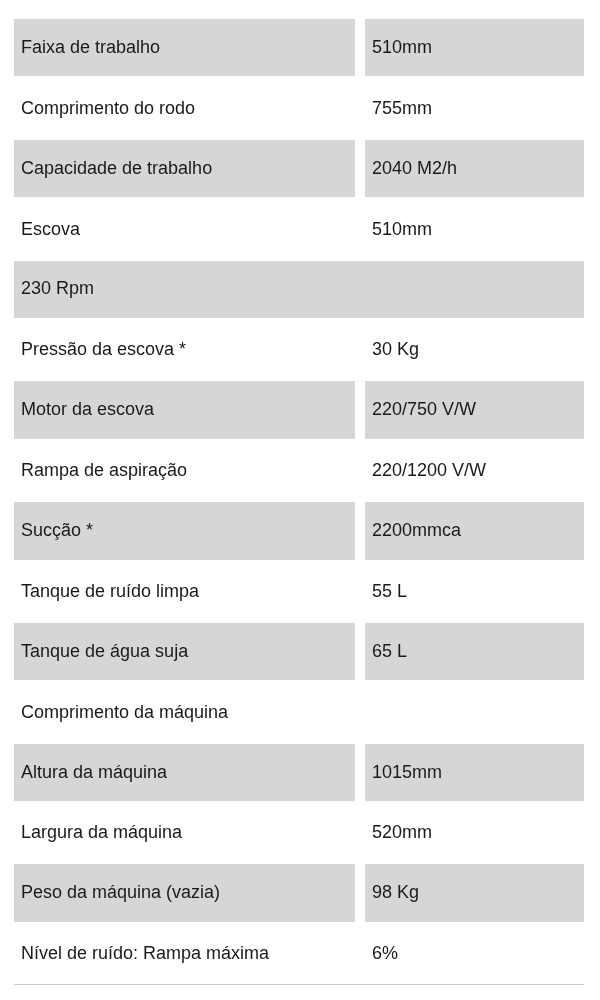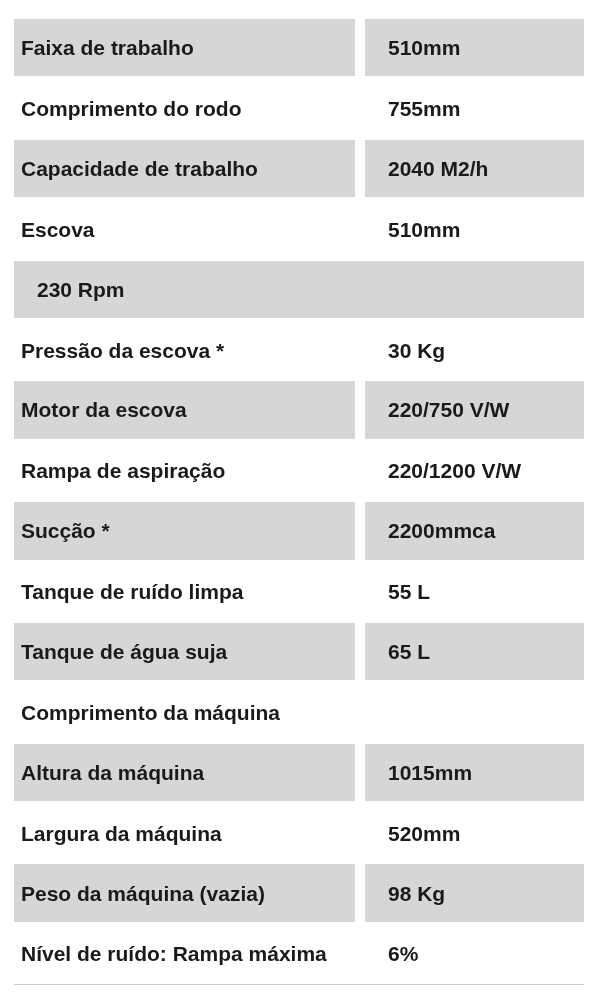--- a/index.html
+++ b/index.html
@@ -18,33 +18,33 @@
   .spec-row {
     display: flex;
     height: 60.4px;
     column-gap: 10px; 
   }
   .cell {
     display: flex;
     align-items: center;
     box-sizing: border-box;
     color: #1a1a1a;
-    font-size: 21px;
-    font-weight: 700;
+    font-size: 18px;
+    font-weight: 400;
     line-height: 1.2;
     white-space: nowrap;
     overflow: hidden;
   }
   .cell.label {
     width: 341px;
     padding-left: 7px;
   }
   .cell.value {
     flex: 1;
-    padding-left: 23px;
+    padding-left: 7px;
   }
   
   .spec-row.stripe .cell {
     background: #d6d6d6;
     border-top: 1px solid #ffffff;
     border-bottom: 2px solid #ffffff;
   }
   .bottom-divider {
     height: 0;
     border-bottom: 1px solid #cccccc;

